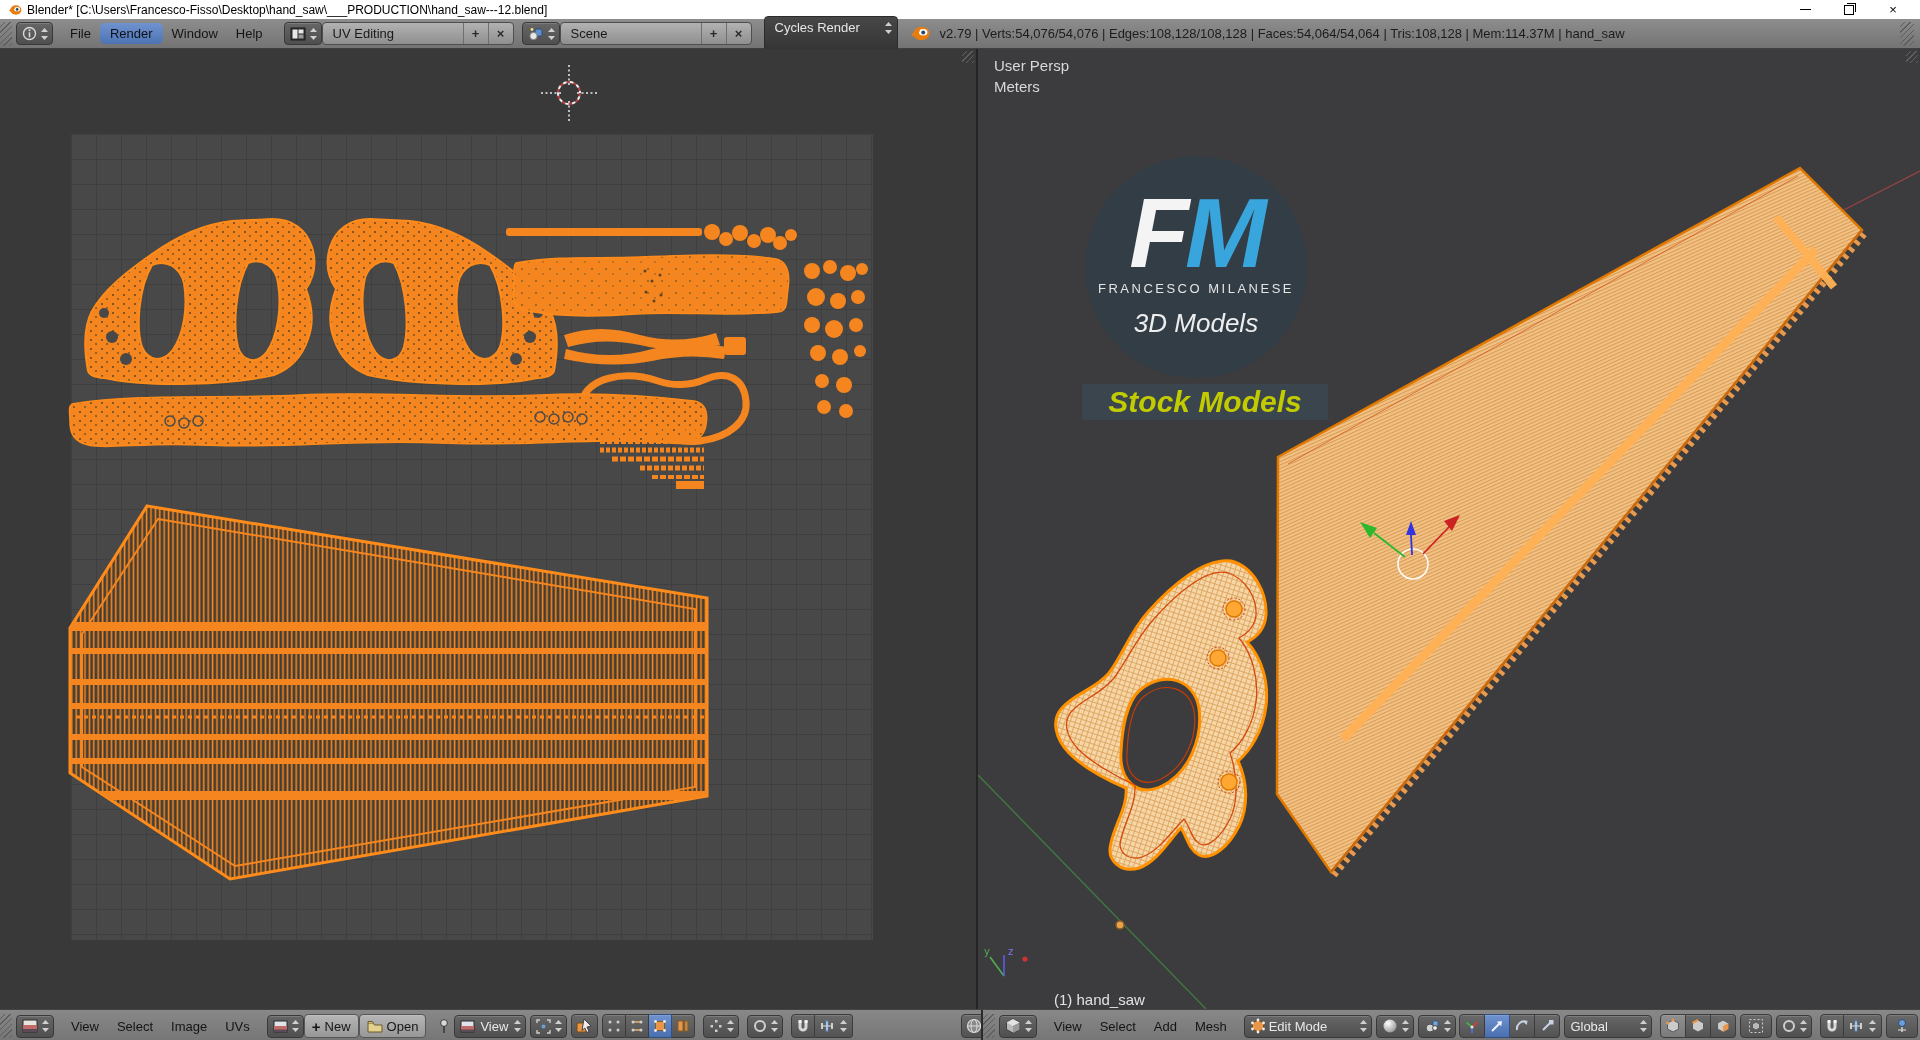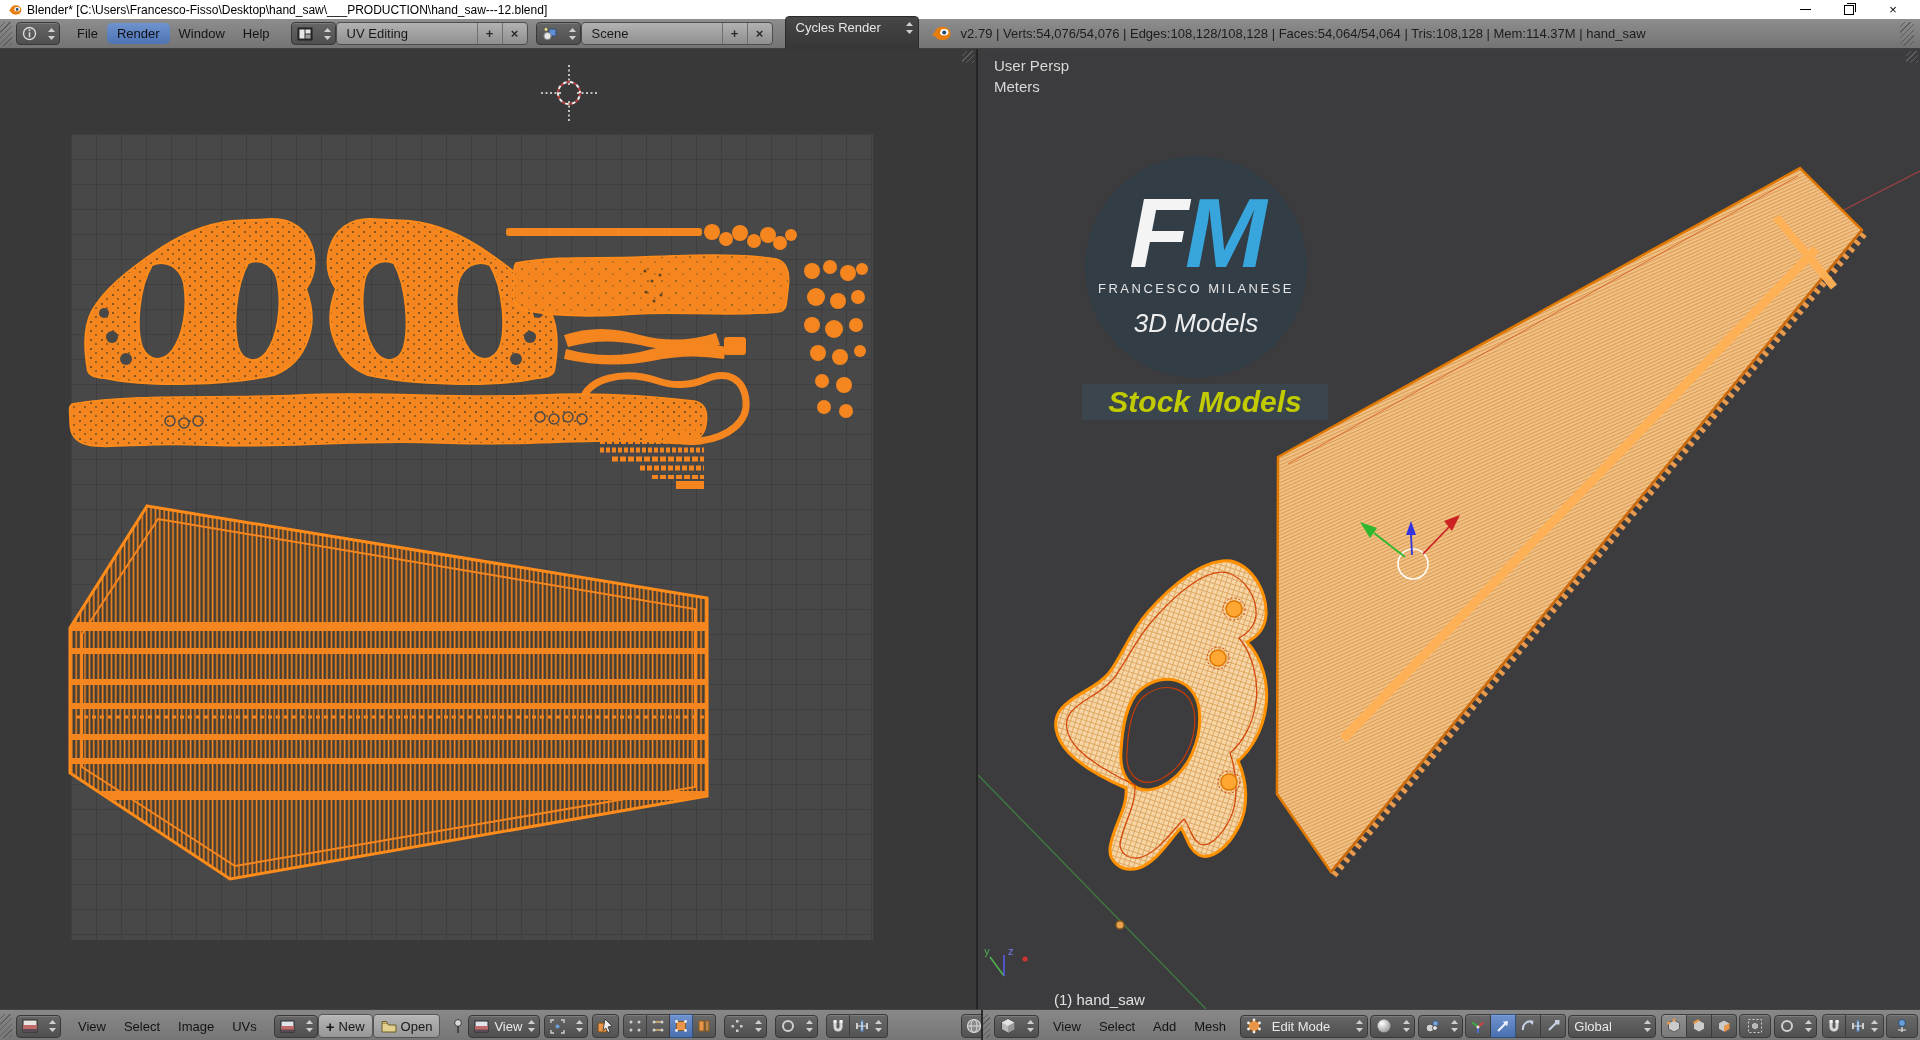--- a/index.html
+++ b/index.html
@@ -12,21 +12,21 @@
   .wc-min i{display:block;width:11px;border-bottom:1px solid #000;}
   .wc-restore i{display:block;width:8px;height:8px;border:1px solid #000;position:relative;background:#fff;}
   .wc-restore i::before{content:"";position:absolute;left:2px;top:-3px;width:8px;height:8px;border:1px solid #000;border-bottom:none;border-left:none;}
   
   .infobar{height:29px;background:linear-gradient(#8d8d8d,#747474);border-bottom:1px solid #3f3f3f;
     display:flex;align-items:center;font-size:13px;color:#141414;padding:0 6px 0 0;white-space:nowrap;}
   .grip{width:12px;height:24px;background:repeating-linear-gradient(135deg,transparent 0 3px,#5e5e5e 3px 4px);margin-right:4px;}
   .gripR{width:14px;height:24px;background:repeating-linear-gradient(135deg,transparent 0 3px,#5e5e5e 3px 4px);margin-left:6px;}
   .menu-item{padding:0 9px;cursor:default;}
   .menu-item.active{background:linear-gradient(#6f93cf,#4e73b4);border-radius:5px;padding:3px 10px;color:#0d0f14;}
-  .dd{height:21px;display:inline-flex;align-items:center;gap:10px;padding:0 3px 0 5px;border-radius:4px;
+  .dd{height:21px;display:inline-flex;align-items:center;gap:3px;padding:0 3px 0 5px;border-radius:4px;
     background:linear-gradient(#666,#4f4f4f);border:1px solid #393939;box-shadow:inset 0 1px 0 rgba(255,255,255,.15);}
   .dd-dark{height:21px;display:inline-flex;align-items:center;gap:4px;padding:0 4px 12px 10px;border-radius:4px;
     background:linear-gradient(#474747,#353535);border:1px solid #2b2b2b;color:#e6e6e6;}
   .field-light{height:21px;display:inline-flex;align-items:stretch;border-radius:4px;overflow:hidden;
     border:1px solid #4e4e4e;background:linear-gradient(#b2b2b2,#8f8f8f);color:#191919;}
   .field-light .fl-text{display:flex;align-items:center;padding:0 10px;min-width:120px;}
   .field-light .fl-btn{display:flex;align-items:center;justify-content:center;width:24px;border-left:1px solid #6f6f6f;font-weight:bold;color:#2a2a2a;}
   .stats{margin-left:10px;color:#1c1c1c;}
   .sp4{width:4px}.sp8{width:8px}.sp12{width:12px}
   

